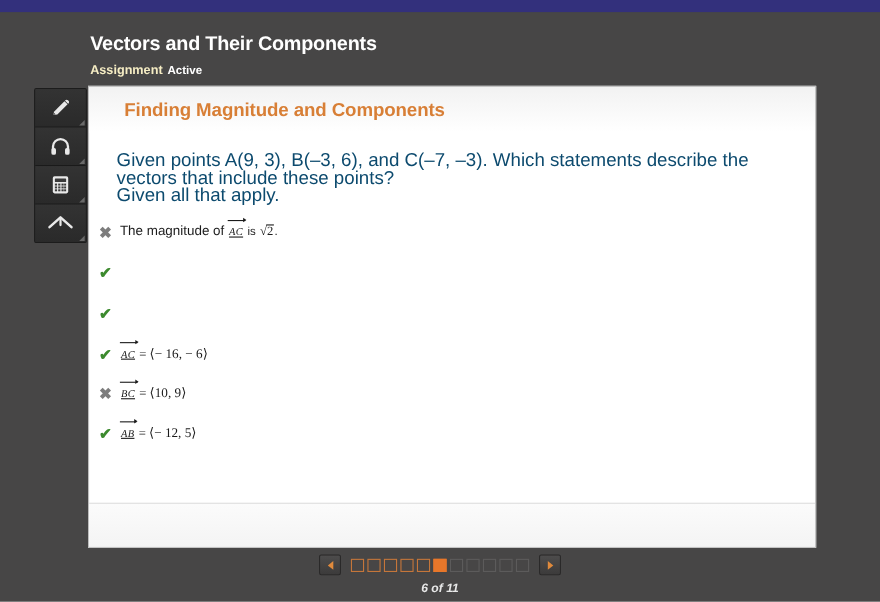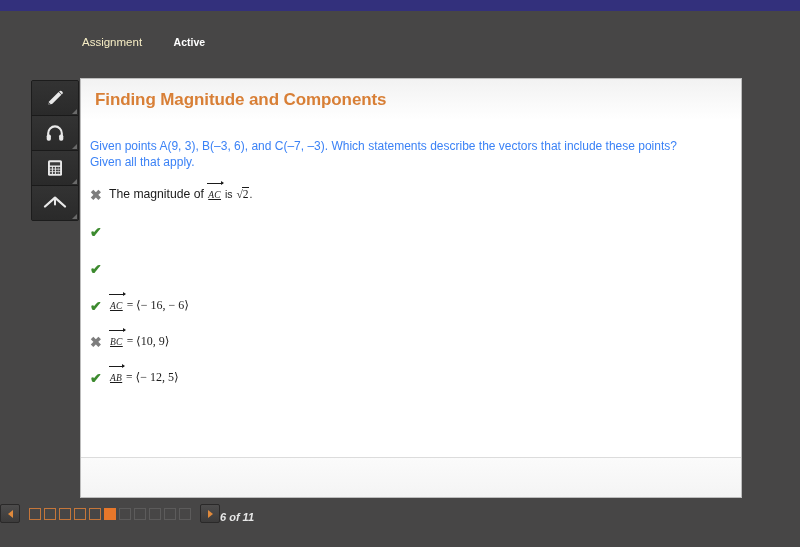--- a/index.html
+++ b/index.html
@@ -36,29 +36,28 @@
     letter-spacing: -0.2px;
     line-height: 22px;
   }
   .subhead {
     margin-top: 6px;
     line-height: 14px;
   }
   .subhead .assignment {
     color: #f6edc4;
     font-size: 11.5px;
-    font-weight: normal;
+    font-weight: bold;
     display: inline-block;
   }
   .subhead .status {
     color: #ffffff;
     font-size: 10.5px;
     font-weight: bold;
     display: inline-block;
-    margin-left: 27px;
   }
 
   
   .toolbar {
     position: absolute;
     left: 31px; top: 80px;
     width: 46px;
     background: #2b2b2b;
     border: 1px solid #1c1c1c;
     border-radius: 2px;
@@ -93,39 +92,39 @@
     border: 1px solid #bdbdbd;
     box-sizing: border-box;
     overflow: hidden;
   }
   .card-head {
     height: 42px;
     background: linear-gradient(180deg, #f2f2f2 0%, #ffffff 100%);
     border-bottom: 1px solid #ffffff;
     display: flex;
     align-items: center;
-    padding-left: 14px;
+    padding-left: 32px;
     box-sizing: border-box;
   }
   .card-head-title {
     color: #d87f36;
     font-size: 17px;
     font-weight: bold;
     letter-spacing: -0.1px;
   }
   .card-body {
     padding: 17px 20px 0 9px;
     box-sizing: border-box;
     height: 338px;
   }
   .question {
-    color: #3b82f6;
-    font-size: 12px;
+    color: #0c4a6e;
+    font-size: 17px;
     line-height: 16px;
-    margin: 0 0 16px 0;
+    margin: 0 0 16px 16px;
   }
 
   
   .opt {
     display: flex;
     align-items: flex-start;
     margin-bottom: 0;
     height: 37px;
   }
   .opt.tight { height: 36px; }
@@ -207,21 +206,21 @@
     border-top: 1px solid #dcdcdc;
     box-sizing: border-box;
   }
 
   
   .pager {
     position: absolute;
     left: 0; top: 504px;
     width: 800px;
     display: flex;
-    flex-direction: row;
+    flex-direction: column;
     align-items: center;
   }
   .pager-row {
     display: flex;
     align-items: center;
     gap: 4px;
   }
   .nav-btn {
     width: 18px; height: 17px;
     background: linear-gradient(180deg, #4d4c4c 0%, #3c3b3b 100%);
@@ -264,20 +263,21 @@
     font-style: italic;
     font-weight: bold;
   }
 </style>
 </head>
 <body>
 
 <div class="topbar"></div>
 
 <div class="page-header">
+  <div class="page-title">Vectors and Their Components</div>
   <div class="subhead">
     <span class="assignment">Assignment</span>
     <span class="status">Active</span>
   </div>
 </div>
 
 <div class="toolbar">
   <div class="tool-btn">
     <span>
       <svg width="22" height="22" viewBox="0 0 22 22">

